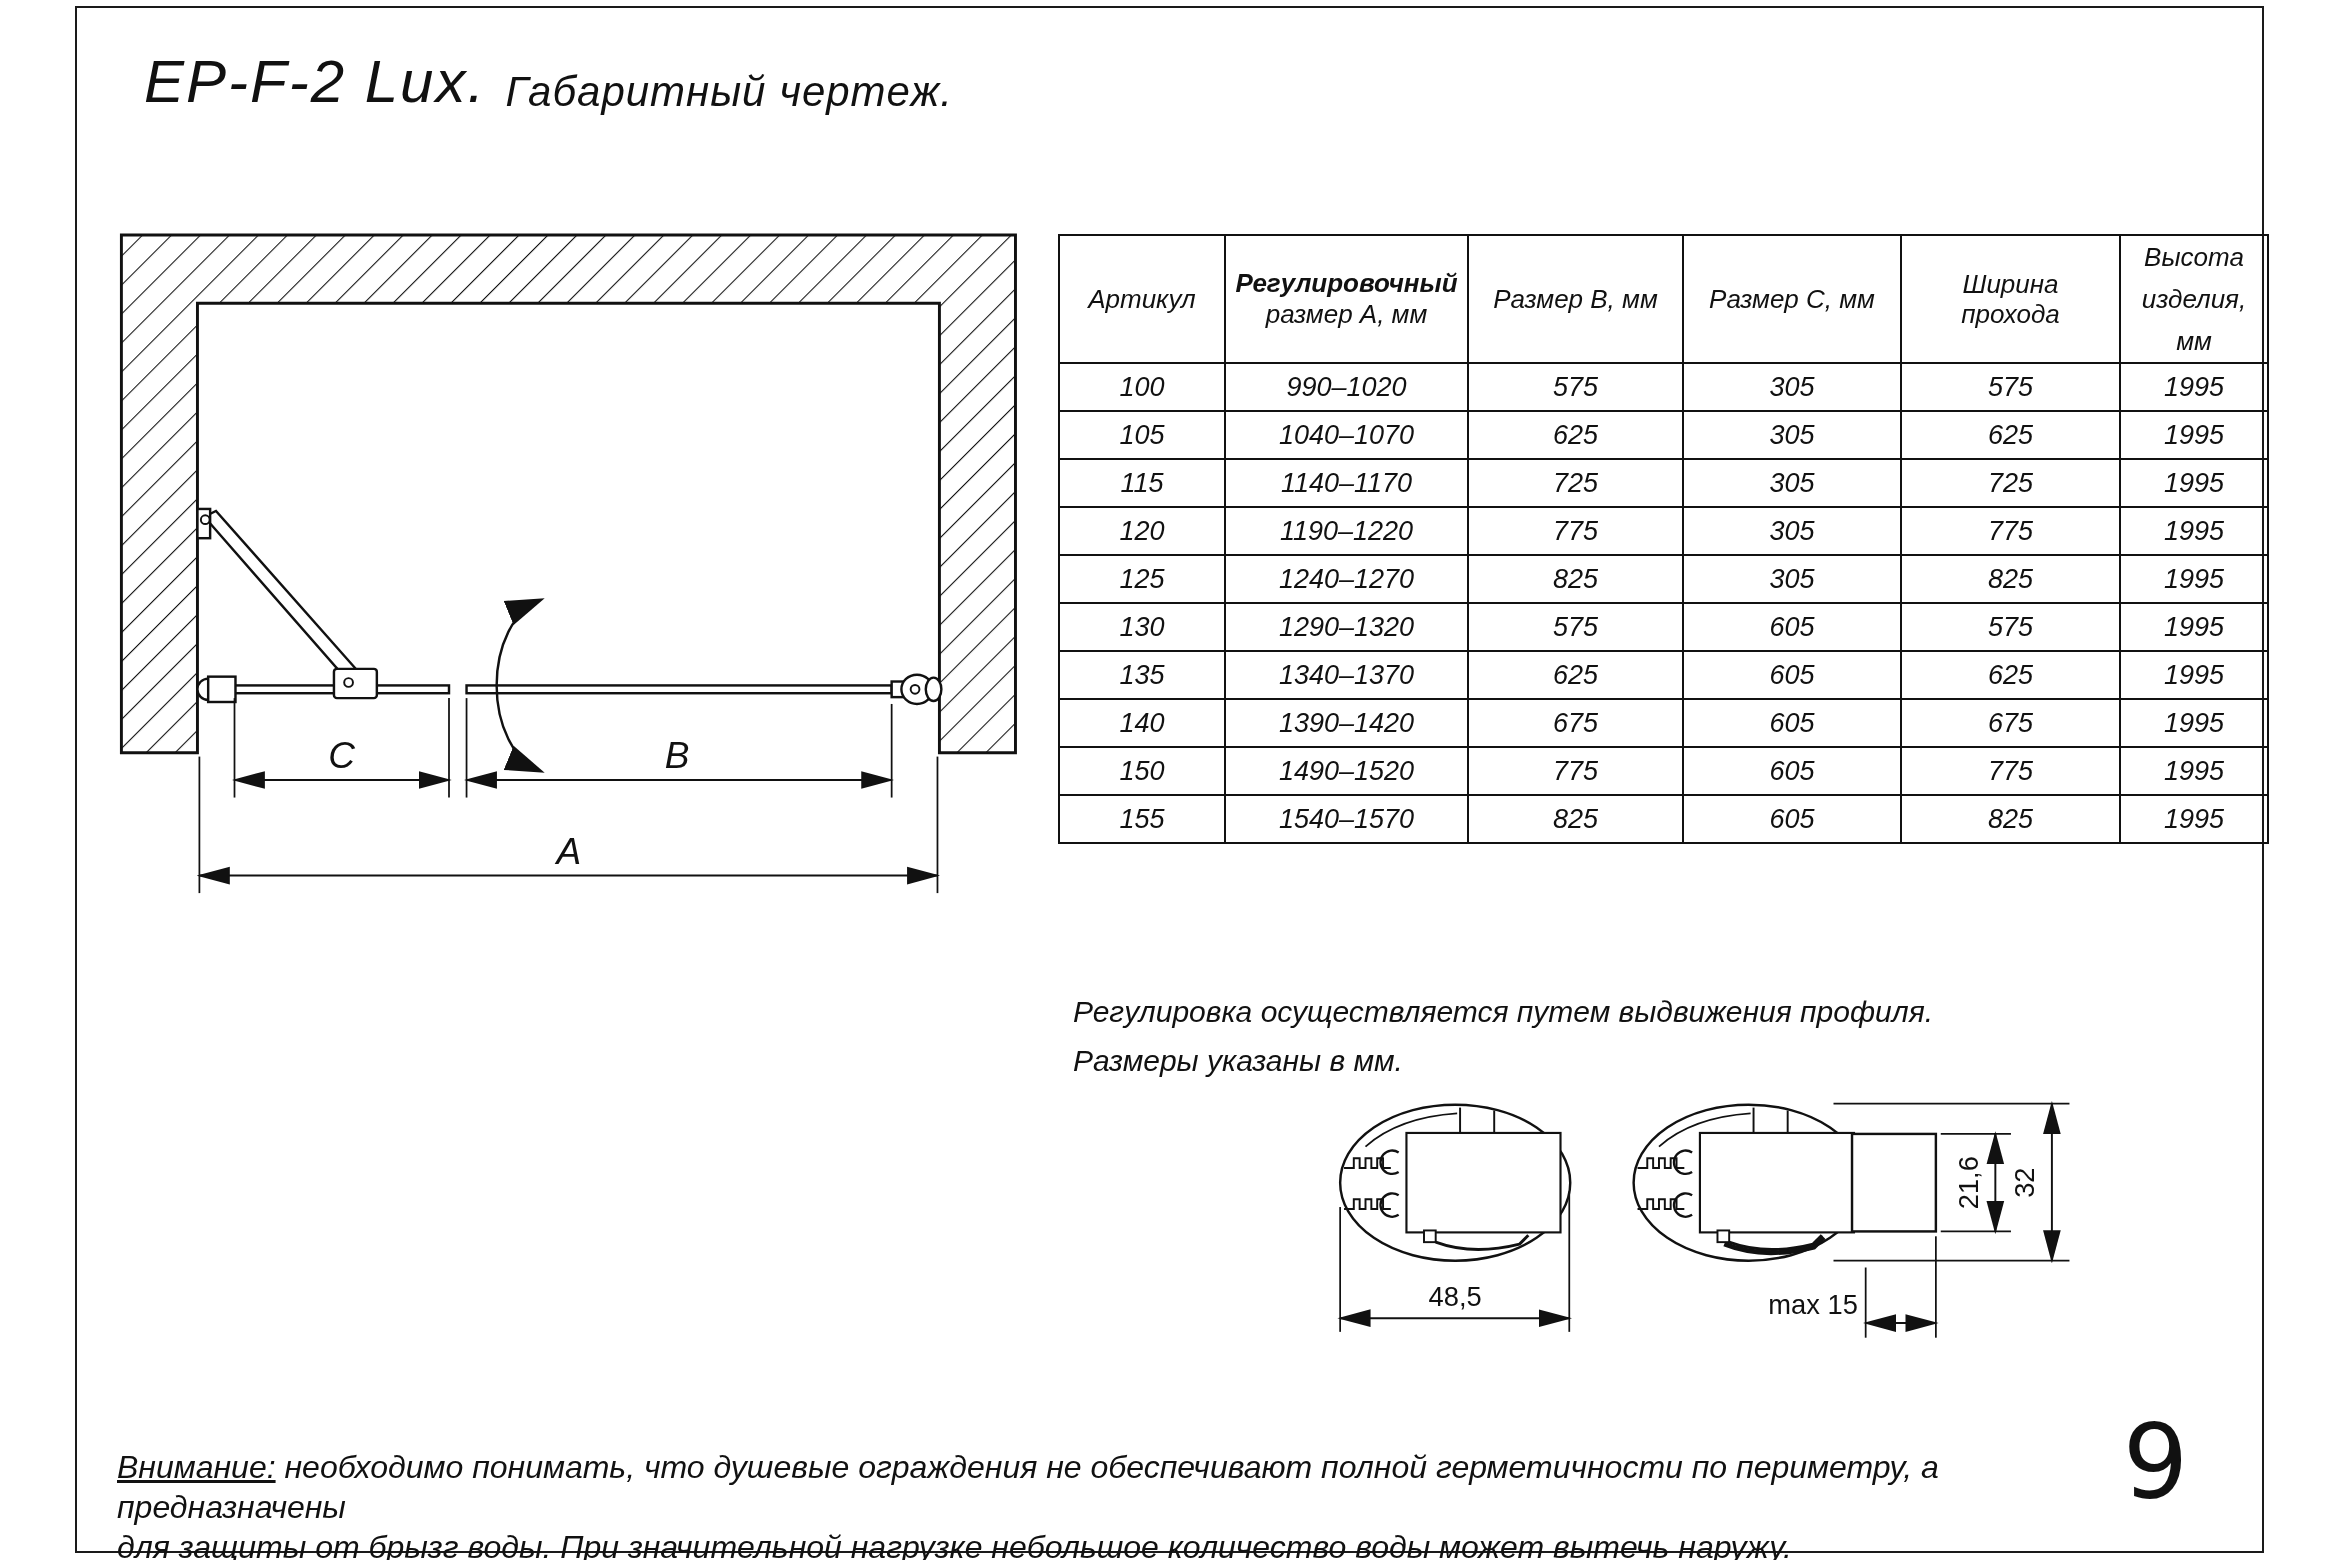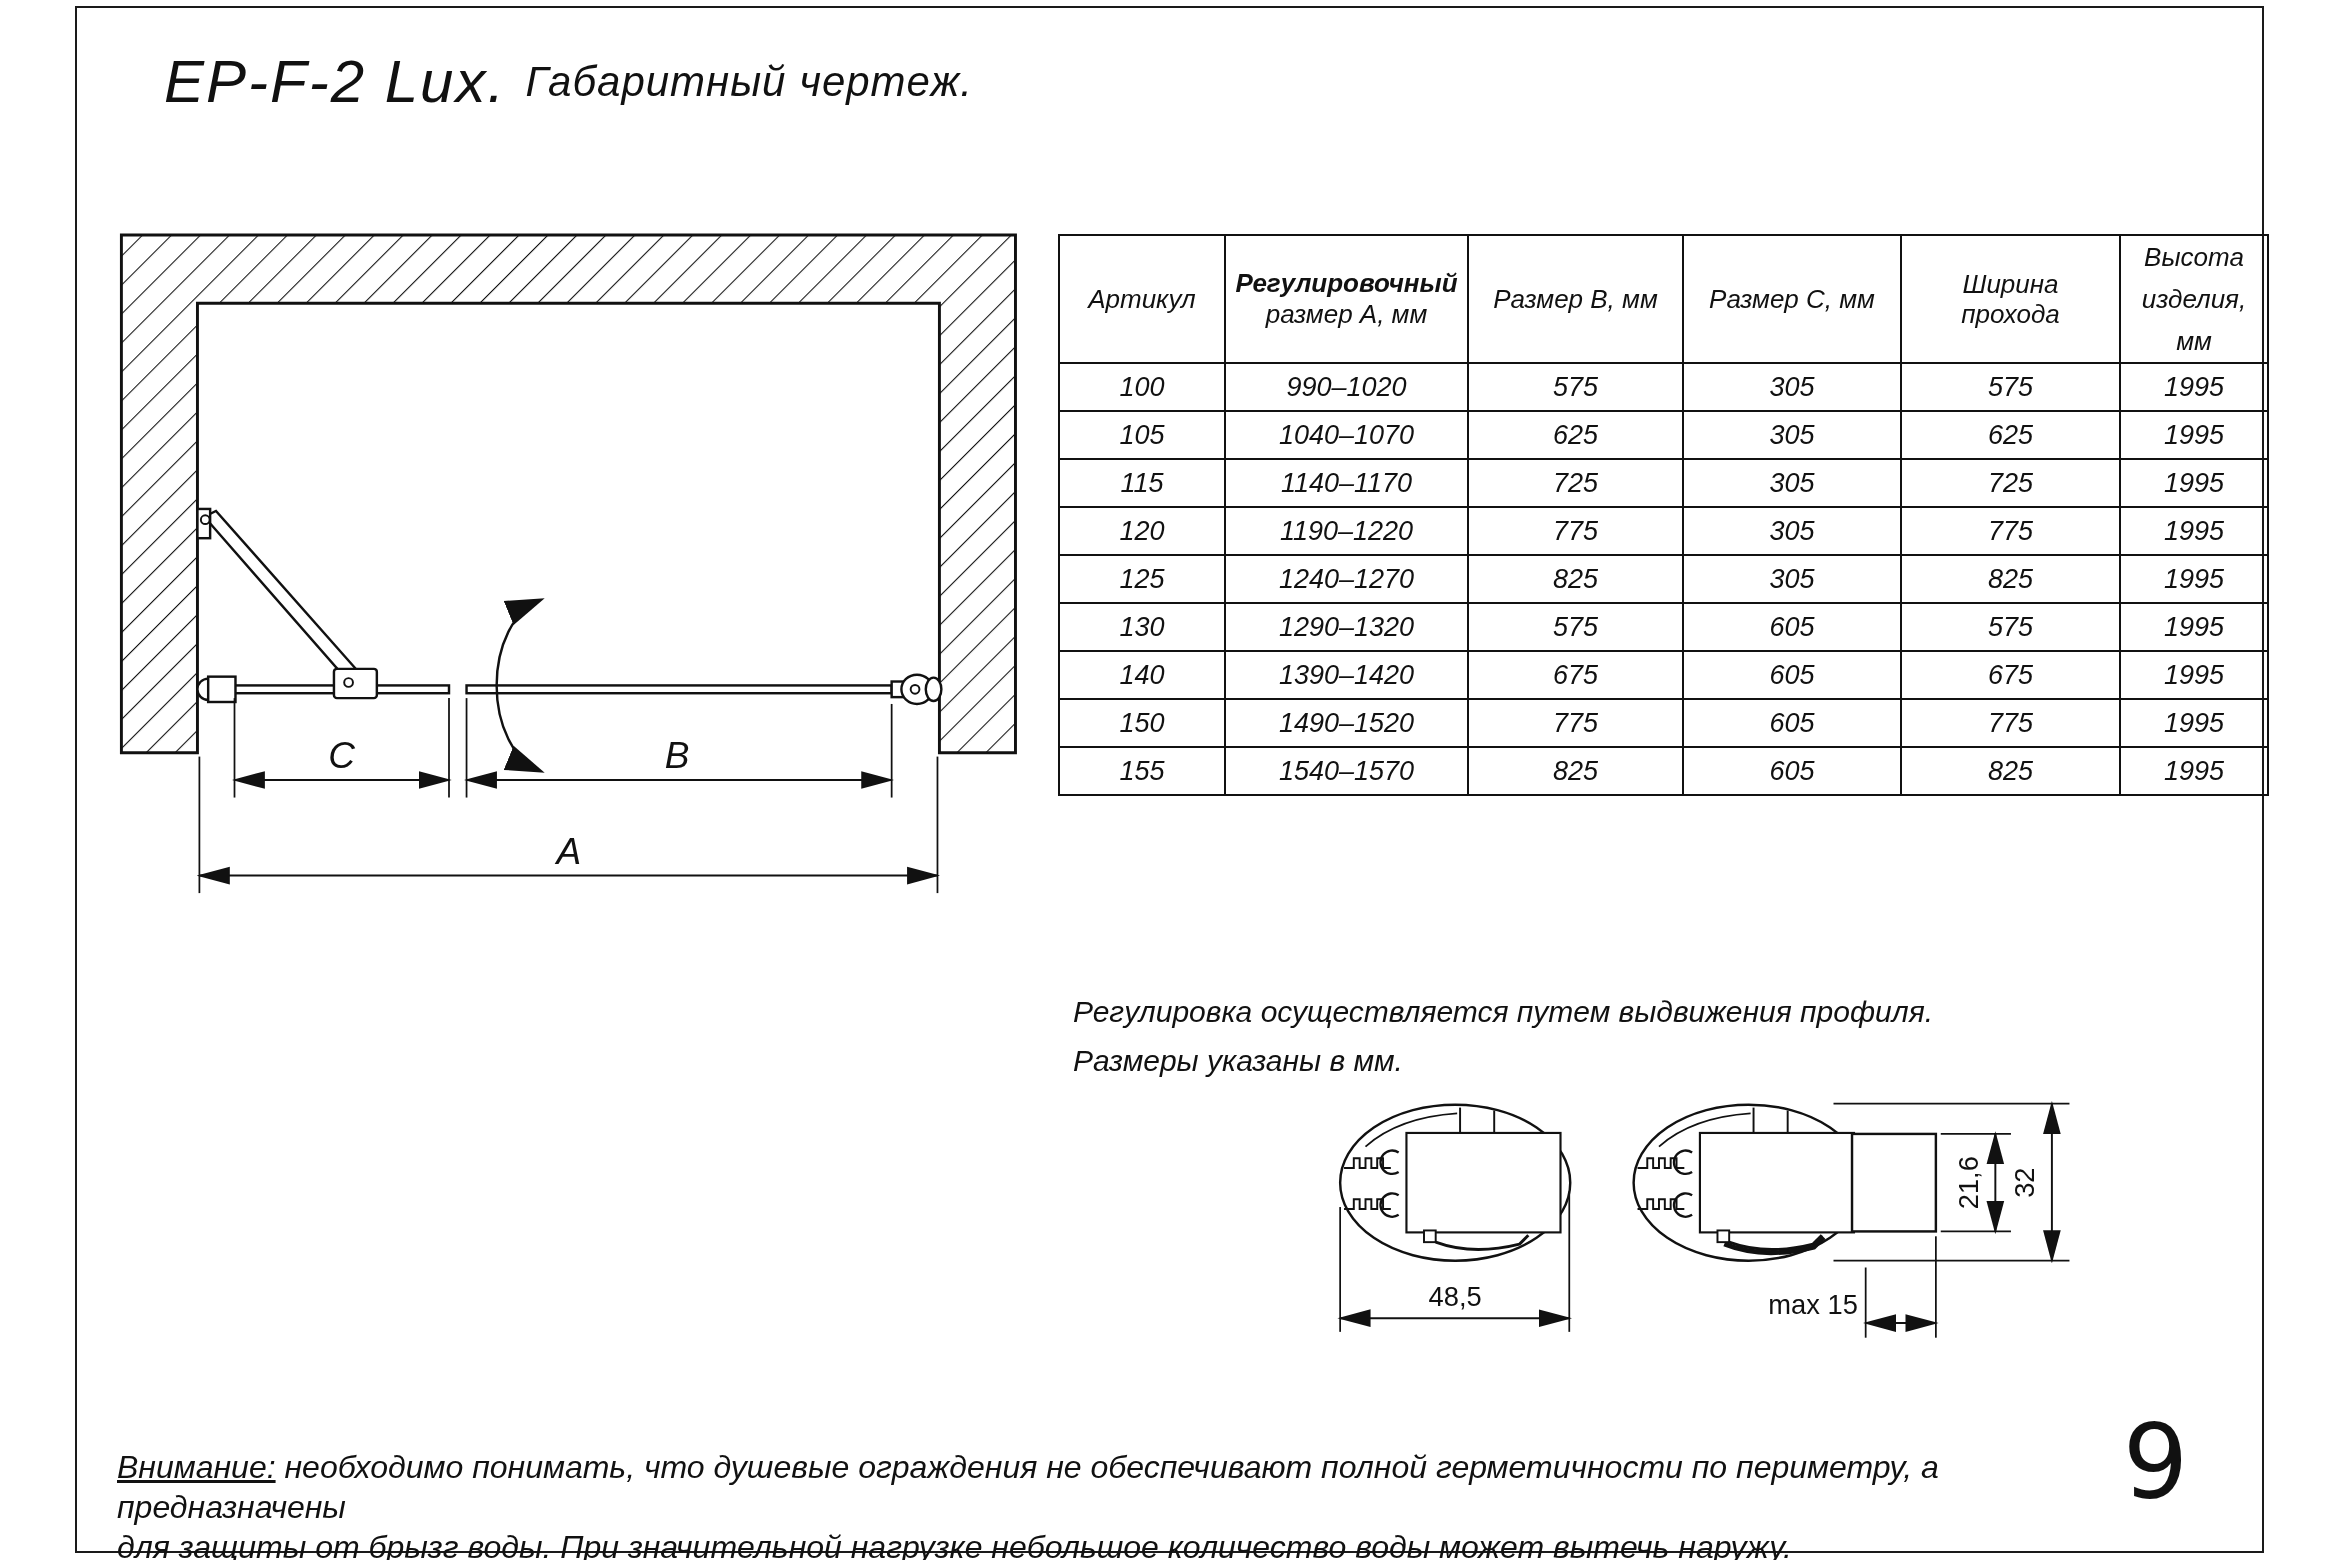--- a/index.html
+++ b/index.html
@@ -1,18 +1,18 @@
 <!DOCTYPE html>
 <html><head>
 <meta charset="utf-8">
 <style>
   html,body{margin:0;padding:0;background:#fff;}
   body{width:2341px;height:1560px;position:relative;font-family:"Liberation Sans",sans-serif;color:#111;overflow:hidden;}
   .frame{position:absolute;left:75px;top:5.9px;width:2189px;height:1547px;border:2.9px solid #1a1a1a;box-sizing:border-box;}
-  .title{position:absolute;left:144px;top:47px;display:flex;align-items:center;gap:19.5px;font-style:italic;white-space:nowrap;margin-left:20px;}
+  .title{position:absolute;left:144px;top:47px;display:flex;align-items:flex-end;gap:19.5px;font-style:italic;white-space:nowrap;}
   .title .model{font-size:60px;letter-spacing:2px;}
   .title .caption{font-size:42px;letter-spacing:1px;}
   svg text{fill:#111;}
   .dimlabel{font:italic 38px "Liberation Sans",sans-serif;text-anchor:middle;}
   .pdim{font:28px "Liberation Sans",sans-serif;text-anchor:middle;}
   .pdim-end{font:28px "Liberation Sans",sans-serif;text-anchor:end;}
   table.dims{position:absolute;left:1058px;top:234px;width:1209px;border-collapse:collapse;table-layout:fixed;
     font-style:italic;font-size:27px;text-align:center;}
   table.dims th,table.dims td{border:2px solid #111;padding:0;font-weight:400;}
   table.dims thead th{height:108px;font-size:26px;line-height:31px;}
@@ -194,20 +194,28 @@
       </tr>
       <tr>
         <td>130</td>
         <td>1290–1320</td>
         <td>575</td>
         <td>605</td>
         <td>575</td>
         <td>1995</td>
       </tr>
       <tr>
+        <td>135</td>
+        <td>1340–1370</td>
+        <td>625</td>
+        <td>605</td>
+        <td>625</td>
+        <td>1995</td>
+      </tr>
+      <tr>
         <td>140</td>
         <td>1390–1420</td>
         <td>675</td>
         <td>605</td>
         <td>675</td>
         <td>1995</td>
       </tr>
       <tr>
         <td>150</td>
         <td>1490–1520</td>

